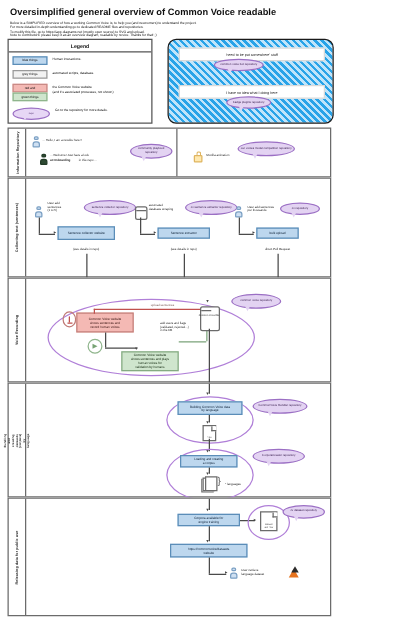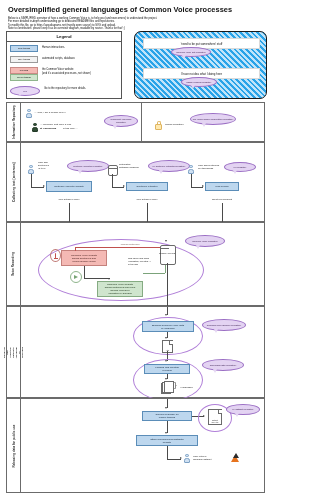--- a/index.html
+++ b/index.html
@@ -120,21 +120,21 @@
   .stack i:nth-child(1){left:0;top:1.5px;}
   .stack i:nth-child(2){left:1.4px;top:.8px;}
   .stack i:nth-child(3){left:2.8px;top:0;}
   .brace{position:absolute;font-size:8px;color:#555;line-height:8px;}
 </style>
 </head>
 <body>
 
 <div class="page">
 
-  <div class="title">Oversimplified general languages of Common Voice processes</div>
+  <div class="title">Oversimplified general overview of Common Voice readable</div>
   <div class="intro l1">
     <div>Below is a SIMPLIFIED overview of how a working Common Voice is, to help you (and newcomers) to understand the project.</div>
     <div>For more detailed in-depth understanding go to dedicated README files and repositories.</div>
   </div>
   <div class="intro l2">
     <div>To modify this file, go to https://app.diagrams.net (mostly open source) to SVG and upload.</div>
     <div>Note to contributors: please keep it as an overview diagram, readable by novice. Thanks for that! ;)</div>
   </div>
 
   <div class="legend">

